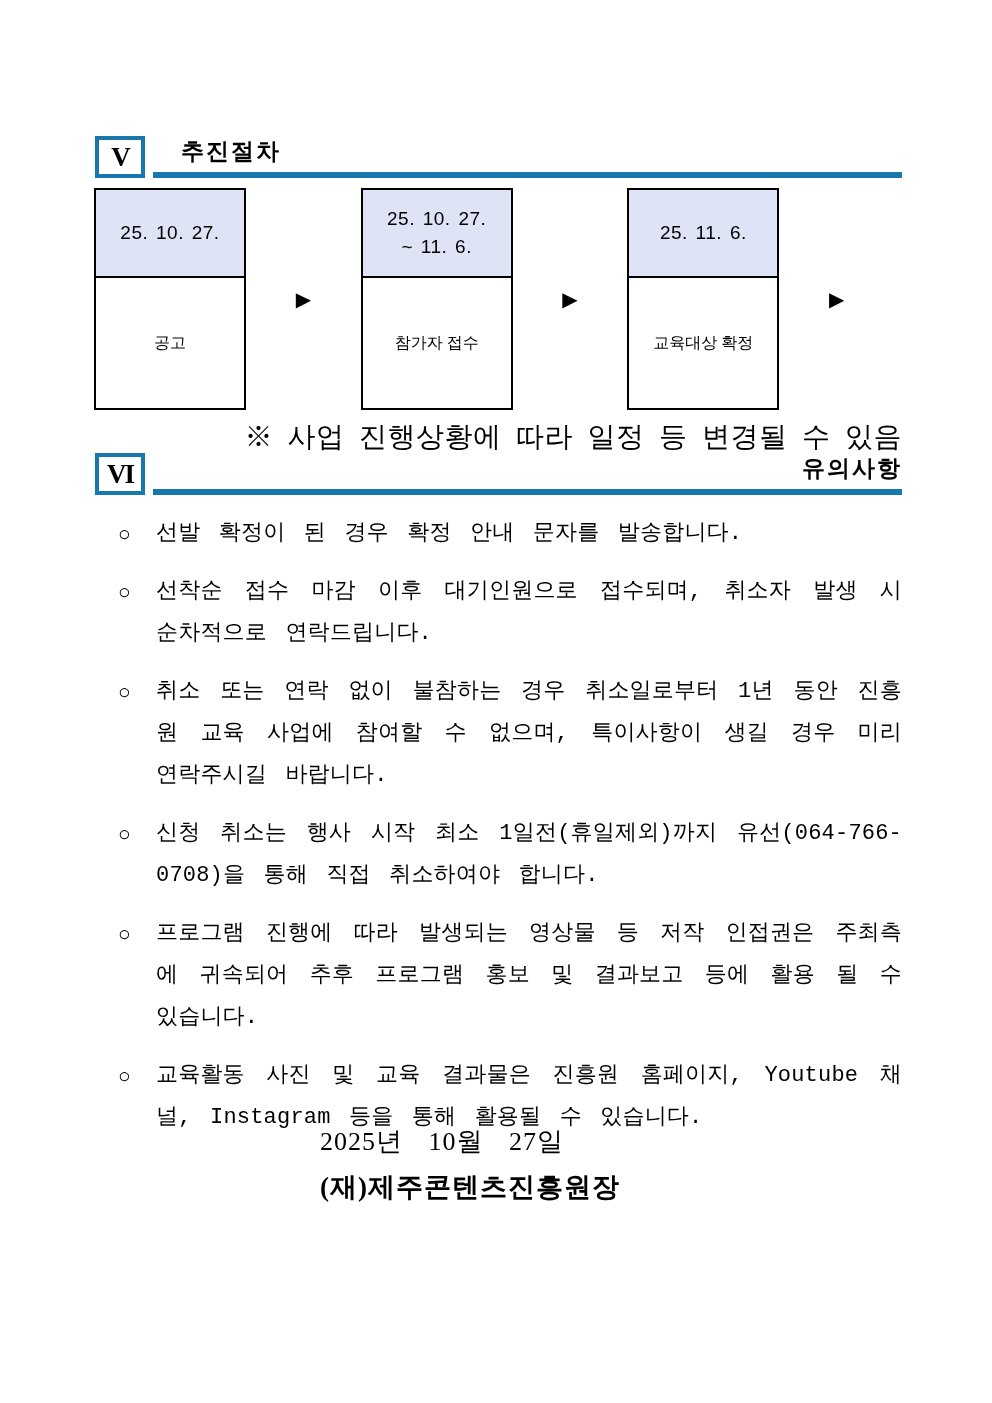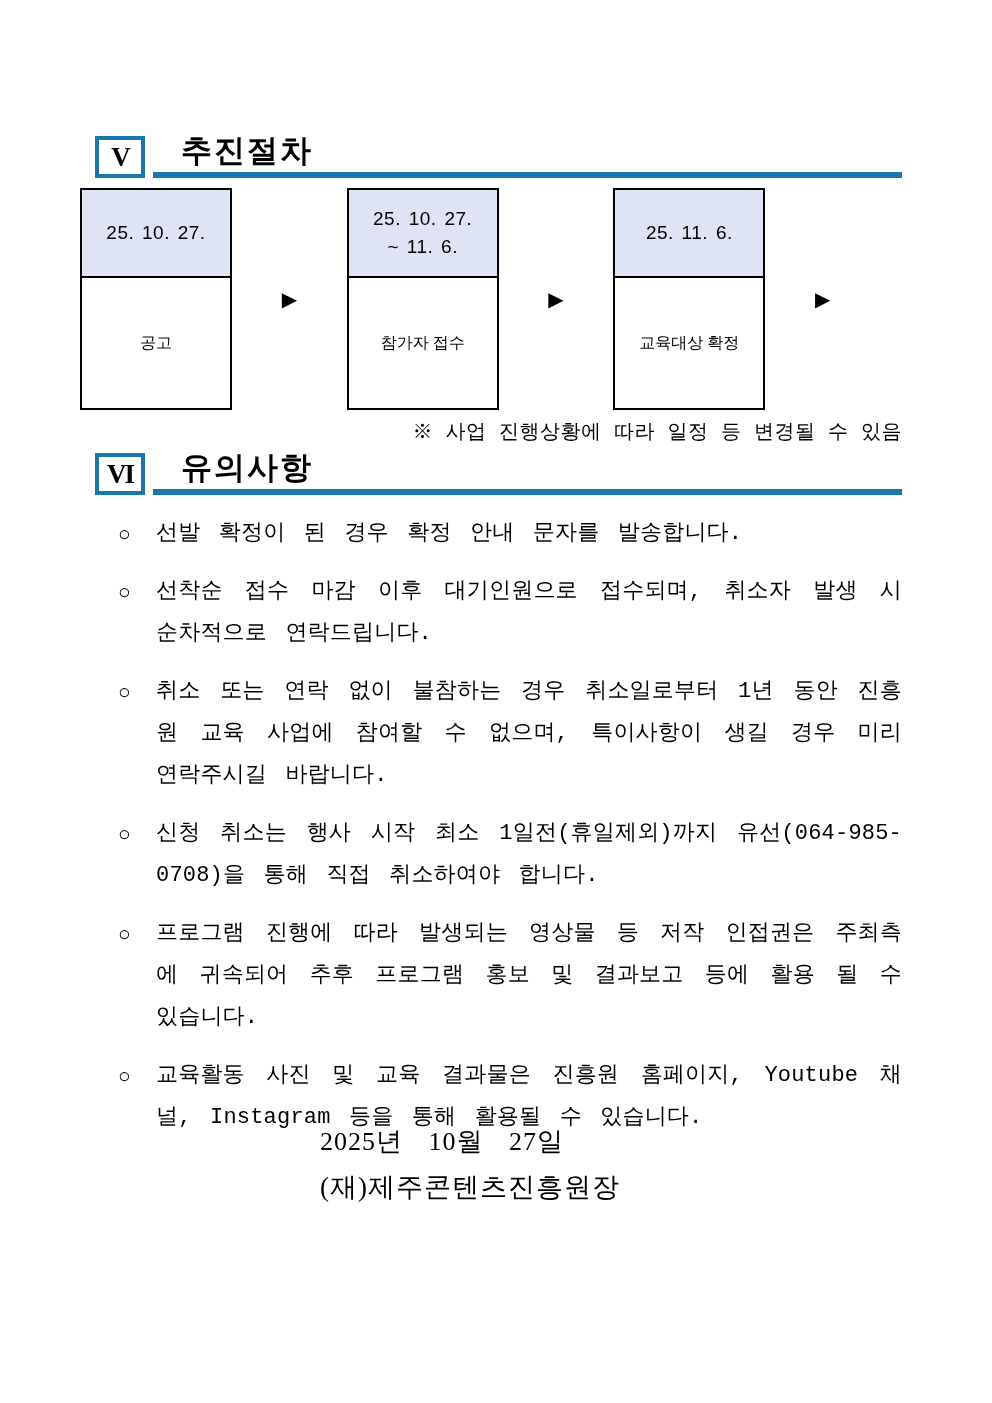--- a/index.html
+++ b/index.html
@@ -7,42 +7,42 @@
   body { font-family:"Liberation Serif", serif; color:#000; }
   .page {
     position:relative;
     width:992px; height:1403px;
     background:#fff; overflow:hidden;
   }
 
   
   .sec-header { position:absolute; left:95px; width:807px; display:flex; align-items:flex-end; }
   .sec-header.v  { top:134px; }
-  .sec-header.vi { top:451px; }
+  .sec-header.vi { top:451px;text-align:right; }
   .num-box {
     width:50px; height:42px;
     border:4px solid #1878AE; background:#fff;
     display:flex; align-items:center; justify-content:center;
     font-family:"Liberation Serif", serif;
     font-size:27px; font-weight:bold; letter-spacing:-2px;
     flex:0 0 auto;
   }
   .title-rule {
     flex:1; margin-left:8px;
     border-bottom:6px solid #1878AE;
     padding:0 0 4px 28px;
   }
   .sec-title {
     font-family:"Liberation Sans", sans-serif;
-    font-weight:bold; font-size:31px; letter-spacing:2px;
+    font-weight:bold; font-size:23px; letter-spacing:2px;
     line-height:34px;
   }
 
   
-  .flow { position:absolute; top:188px; left:80px; width:800px; height:222px; display:flex; }
+  .flow { position:absolute; top:188px; left:94px; width:800px; height:222px; display:flex; }
   .step-box {
     flex:0 0 152px; height:222px;
     border:2px solid #000; background:#fff;
     display:flex; flex-direction:column;
   }
   .step-head {
     height:88px; background:#DEE3F5;
     border-bottom:2px solid #000;
     display:flex; flex-direction:column; align-items:center; justify-content:center;
     font-family:"Liberation Sans", sans-serif;
@@ -53,21 +53,21 @@
     flex:1; display:flex; align-items:center; justify-content:center;
     font-family:"Liberation Serif", serif;
     font-size:16px;
   }
   .flow-gap { flex:1; display:flex; align-items:center; justify-content:center; }
   .flow-arrow { font-family:"DejaVu Sans", sans-serif; font-size:20px; line-height:20px; color:#000; }
 
   .flow-note {
     position:absolute; top:418px; left:95px; width:807px;
     text-align:right;
-    font-size:20px; word-spacing:7px; letter-spacing:0.5px;
+    font-size:28px; word-spacing:7px; letter-spacing:0.5px;
   }
 
   
   .bullets { position:absolute; top:513px; left:118px; width:784px; }
   .bullet { display:flex; margin-top:16px; }
   .bullet:first-child { margin-top:0; }
   .bullet-marker {
     flex:0 0 38px; font-size:21px; line-height:42px;
     font-family:"Liberation Serif", serif;
   }
@@ -78,21 +78,21 @@
 
   
   .footer { position:absolute; top:1120px; left:0; width:992px; text-align:center; }
   .footer-date {
     padding-right:108px;
     font-size:26px; font-weight:500; word-spacing:18px; letter-spacing:1px;
     line-height:44px;
   }
   .footer-issuer {
     padding-right:52px;
-    font-size:27px; font-weight:400; letter-spacing:1px;
+    font-size:27px; font-weight:700; letter-spacing:1px;
     line-height:46px;
   }
 </style>
 </head>
 <body>
 
 <div class="page">
 
   <div class="sec-header v">
     <div class="num-box">
@@ -153,21 +153,21 @@
       <div class="bullet">
         <div class="bullet-marker">○</div>
         <div class="bullet-text">선착순 접수 마감 이후 대기인원으로 접수되며, 취소자 발생 시 순차적으로 연락드립니다.</div>
       </div>
       <div class="bullet">
         <div class="bullet-marker">○</div>
         <div class="bullet-text">취소 또는 연락 없이 불참하는 경우 취소일로부터 1년 동안 진흥원 교육 사업에 참여할 수 없으며, 특이사항이 생길 경우 미리 연락주시길 바랍니다.</div>
       </div>
       <div class="bullet">
         <div class="bullet-marker">○</div>
-        <div class="bullet-text">신청 취소는 행사 시작 최소 1일전(휴일제외)까지 유선(064-985-0708)을 통해 직접 취소하여야 합니다.</div>
+        <div class="bullet-text">신청 취소는 행사 시작 최소 1일전(휴일제외)까지 유선(064-766-0708)을 통해 직접 취소하여야 합니다.</div>
       </div>
       <div class="bullet">
         <div class="bullet-marker">○</div>
         <div class="bullet-text">프로그램 진행에 따라 발생되는 영상물 등 저작 인접권은 주최측에 귀속되어 추후 프로그램 홍보 및 결과보고 등에 활용 될 수 있습니다.</div>
       </div>
       <div class="bullet">
         <div class="bullet-marker">○</div>
         <div class="bullet-text">교육활동 사진 및 교육 결과물은 진흥원 홈페이지, Youtube 채널, Instagram 등을 통해 활용될 수 있습니다.</div>
       </div>
     </div>

